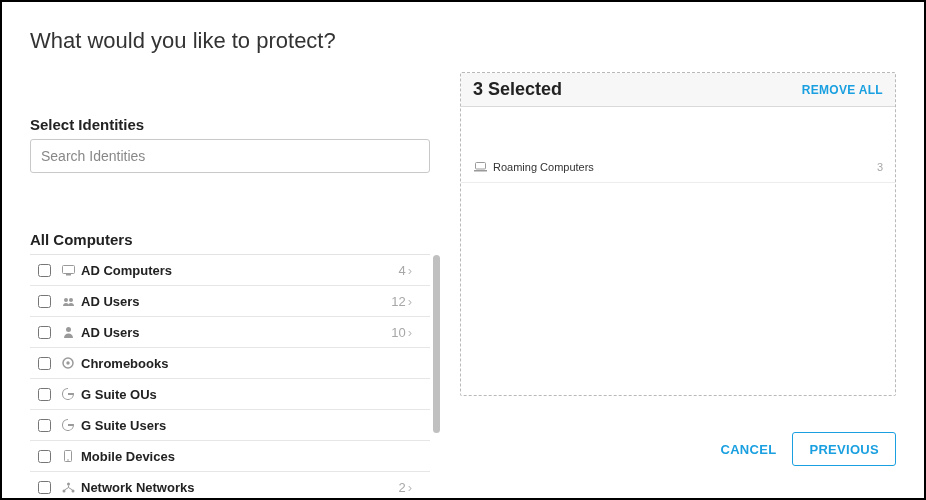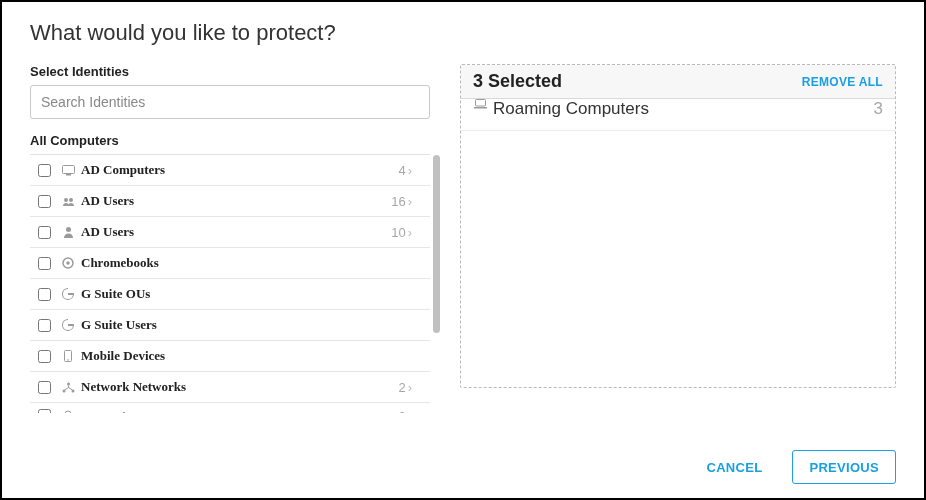--- a/index.html
+++ b/index.html
@@ -12,38 +12,39 @@
     width: 926px;
     height: 500px;
     border: 2px solid #000;
     padding: 18px 28px 14px 28px;
     position: relative;
   }
   .title {
     font-size: 22px;
     font-weight: 400;
     color: #333;
-    margin: 0 0 18px 0;
+    margin: 8px 0 18px 0;
   }
   .columns {
     display: flex;
     gap: 30px;
   }
   .left {
     width: 400px;
     flex-shrink: 0;
   }
   .right {
     flex: 1;
   }
   .section-label {
-    font-size: 13px;
+    font-size: 15px;
     font-weight: 700;
     color: #222;
     margin-bottom: 6px;
+    margin-top: 44px;
   }
   .search {
     width: 100%;
     height: 34px;
     border: 1px solid #c9c9c9;
     border-radius: 3px;
     padding: 0 10px;
     font-size: 14px;
     color: #555;
     outline: none;
@@ -77,21 +78,21 @@
   }
   .row .icon {
     width: 14px;
     display: inline-flex;
     justify-content: center;
     margin-right: 6px;
     color: #9a9a9a;
     font-size: 12px;
     flex-shrink: 0;
   }
-  .row .label { font-weight: 600; color: #222; flex: 0 0 auto; font-family: Liberation Serif, serif; }
+  .row .label { font-weight: 600; color: #222; flex: 0 0 auto; }
   .row .spacer { flex: 1; }
   .row .count { color: #a7a7a7; font-size: 13px; margin-right: 2px; }
   .row .chev { color: #bdbdbd; font-size: 13px; }
   .row.cut {
     height: 18px;
     overflow: hidden;
     align-items: flex-start;
     padding-top: 6px;
     color: #999;
   }
@@ -131,44 +132,45 @@
   .sel-head-left { font-size: 18px; font-weight: 700; color: #222; }
   .remove-all {
     font-size: 12px;
     font-weight: 700;
     letter-spacing: .3px;
     color: #1aa0e0;
     cursor: pointer;
   }
   .sel-row {
     display: flex;
+    align-items: center;
     height: 32px;
     padding: 0 12px;
-    font-size: 17px;
+    font-size: 11px;
     color: #333;
     border-bottom: 1px solid #ececec;
+    margin-top: 44px;
   }
   .sel-row .icon {
     width: 14px;
     display: inline-flex;
     justify-content: center;
     margin-right: 6px;
     color: #9a9a9a;
     font-size: 12px;
   }
   .sel-row .spacer { flex: 1; }
   .sel-row .count { color: #a7a7a7; }
   
   .footer {
     position: absolute;
     right: 28px;
-    bottom: 14px;
-    display: flex;
-    align-items: center;
-    gap: 14px;
+    bottom: 32px;
+    display: flex;
+    align-items: center;
   }
   .btn {
     height: 34px;
     padding: 0 16px;
     font-size: 13px;
     font-weight: 700;
     letter-spacing: .3px;
     border-radius: 3px;
     cursor: pointer;
     display: inline-flex;
@@ -225,21 +227,21 @@
               <span class="icon">
                 <svg width="13" height="11" viewBox="0 0 13 11">
                   <circle cx="4" cy="4" r="2" fill="#9a9a9a"></circle>
                   <circle cx="9" cy="4" r="2" fill="#9a9a9a"></circle>
                   <path d="M1 10c0-2 1.3-3 3-3s3 1 3 3" fill="#9a9a9a"></path>
                   <path d="M6 10c0-2 1.3-3 3-3s3 1 3 3" fill="#9a9a9a"></path>
                 </svg>
               </span>
               <span class="label">AD Users</span>
               <span class="spacer"></span>
-              <span class="count">16</span>
+              <span class="count">12</span>
               <span class="chev">›</span>
             </div>
             <div class="row">
               <input type="checkbox" style="">
               <span class="icon">
                 <svg width="11" height="12" viewBox="0 0 11 12">
                   <circle cx="5.5" cy="3.5" r="2.5" fill="#9a9a9a"></circle>
                   <path d="M1 12c0-3 2-4.5 4.5-4.5S10 9 10 12" fill="#9a9a9a"></path>
                 </svg>
               </span>

